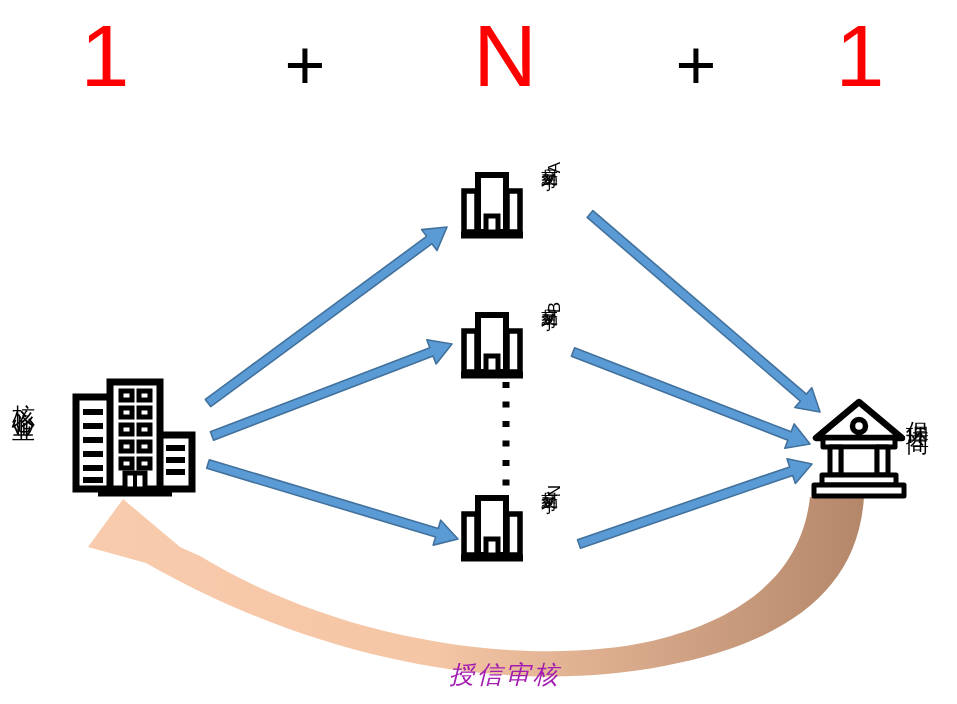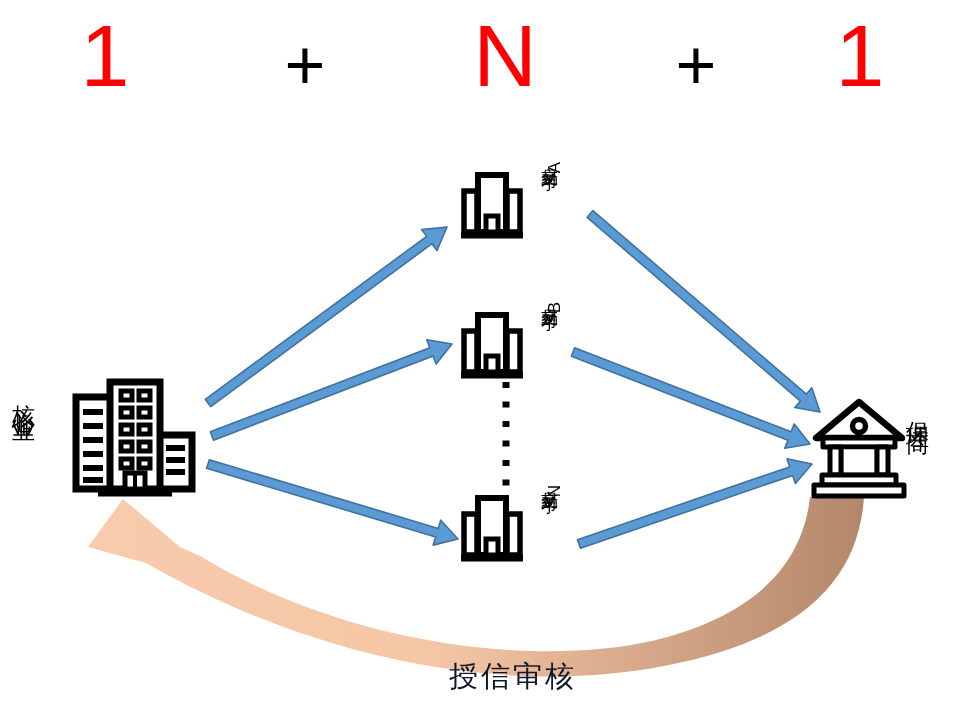--- a/index.html
+++ b/index.html
@@ -21,22 +21,22 @@
   .ic{fill:#ffffff;stroke:#000000;}
 
   
   .vlabel{position:absolute;writing-mode:vertical-rl;text-orientation:upright;
           color:#000000;line-height:1;white-space:nowrap;}
   .vlabel.big{font-size:23px;letter-spacing:5px;}
   .vlabel.small{font-size:17px;letter-spacing:2px;}
   .vlabel .suffix{text-orientation:sideways;display:inline-block;
                   transform:rotate(180deg);letter-spacing:0;}
 
-  .hlabel{position:absolute;color:#0f172a;font-size:29px;letter-spacing:3px;
-          line-height:1;white-space:nowrap;}
+  .hlabel{position:absolute;color:#a21caf;font-size:25px;letter-spacing:3px;
+          line-height:1;white-space:nowrap;font-style:italic;}
 </style>
 </head>
 <body>
 
 <div id="canvas">
 
   <div class="hdr num" style="left:105px;">1</div>
   <div class="hdr plus" style="left:305px;">+</div>
   <div class="hdr num" style="left:505px;">N</div>
   <div class="hdr plus" style="left:696px;">+</div>

